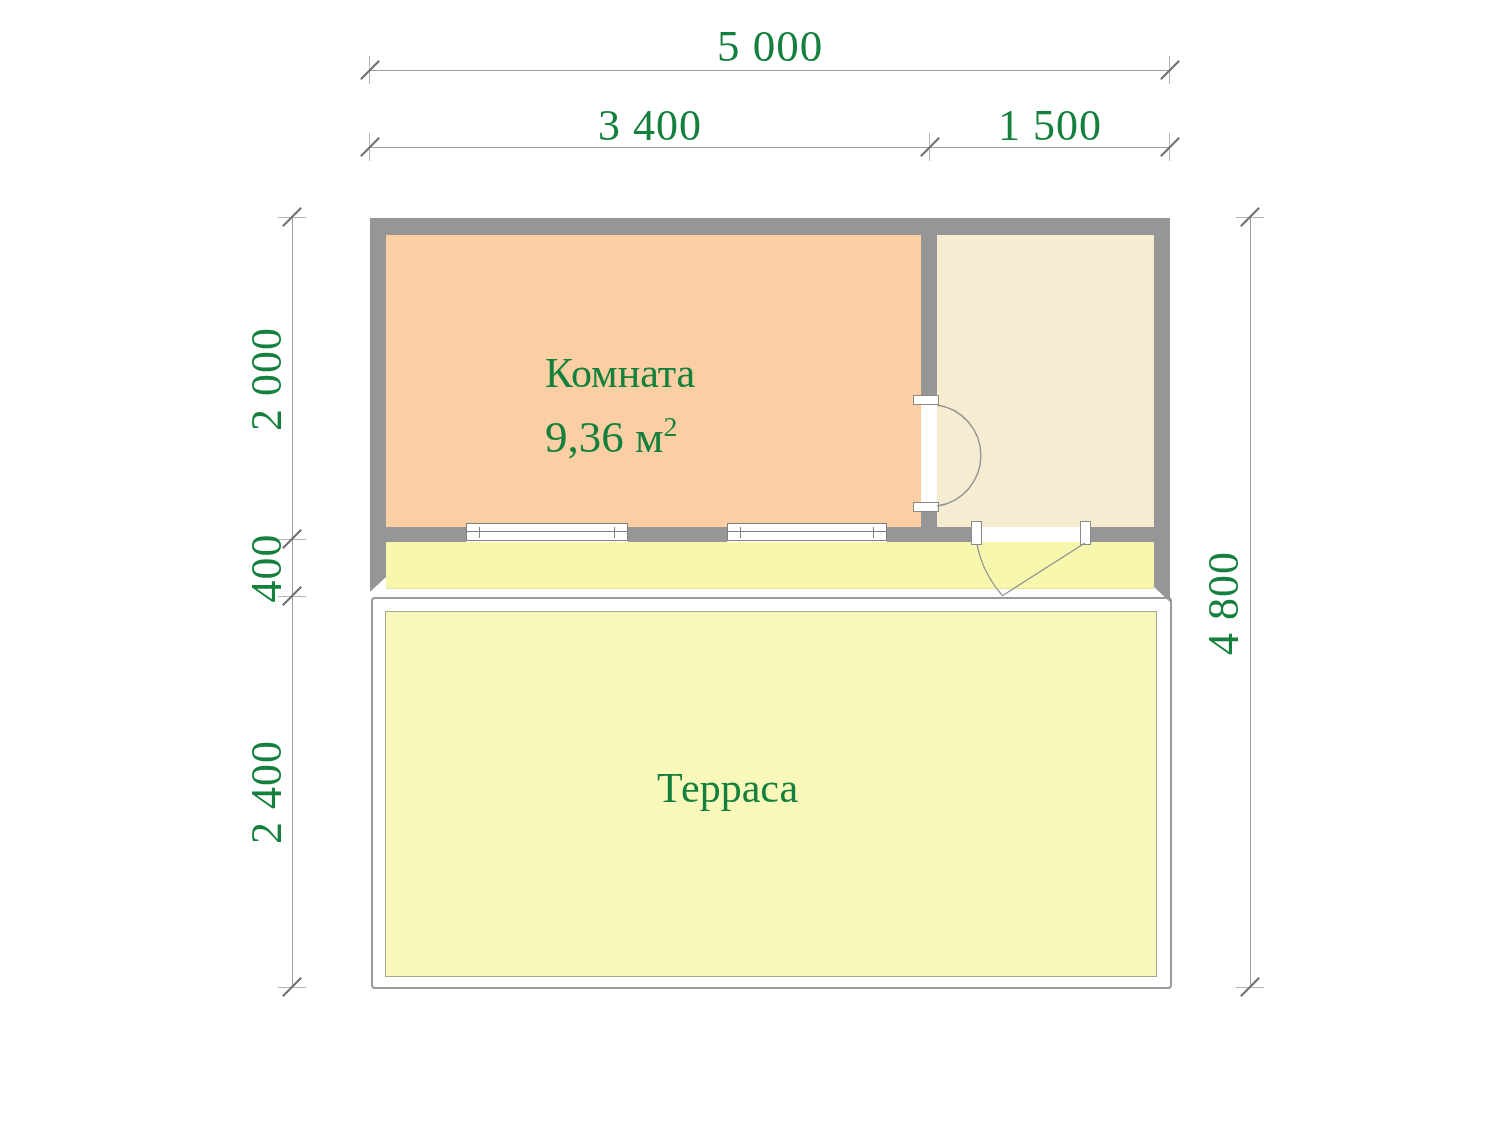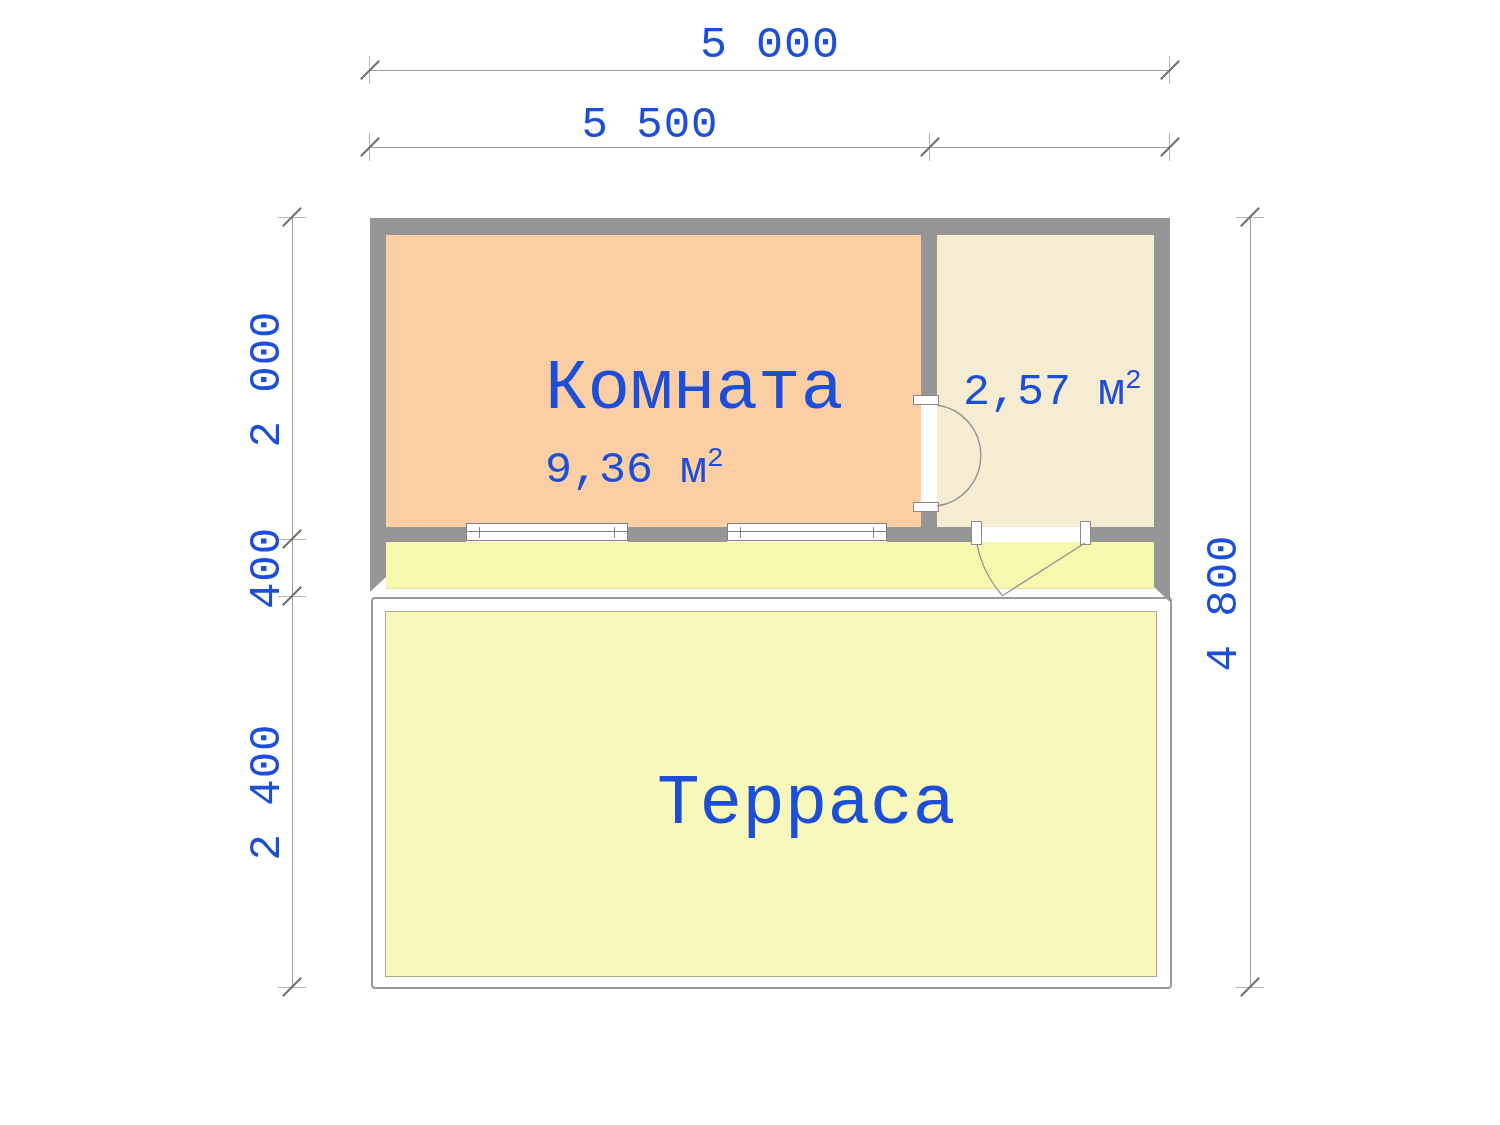--- a/index.html
+++ b/index.html
@@ -1,18 +1,18 @@
 <!DOCTYPE html>
 <html><head>
 <meta charset="utf-8">
 <style>
   html,body{margin:0;padding:0;background:#ffffff;}
   #canvas{
     position:relative;width:1500px;height:1125px;background:#ffffff;overflow:hidden;
-    font-family:Liberation Mono, monospace;color:#1d4ed8;
+    font-family:Liberation Serif, serif;color:#15803d;
   }
   
   .wall{position:absolute;background:#969696;}
   .wall-left{left:370px;top:218px;width:16px;height:374px;
     clip-path:polygon(0 0,100% 0,100% calc(100% - 15px),0 100%);}
   .wall-right{left:1154px;top:218px;width:16px;height:384px;
     clip-path:polygon(0 0,100% 0,100% 100%,0 calc(100% - 15px));}
   
   .fill{position:absolute;}
   .fill-komnata{left:386px;top:235px;width:535px;height:292px;background:#fbcfa3;}
@@ -29,21 +29,21 @@
   .jamb{position:absolute;background:#ffffff;border:1px solid #8a8a8a;box-sizing:border-box;}
   
   .dim-line{position:absolute;background:#a0a0a0;}
   .tick-ext{position:absolute;background:#b5b5b5;}
   .tick-slash{position:absolute;width:26px;height:2px;background:#6f6f6f;transform:rotate(-45deg);}
   .dim-text{position:absolute;font-size:45px;letter-spacing:1px;text-align:center;white-space:nowrap;}
   .dim-text.small{font-size:44px;}
   .vrot{width:200px;height:46px;line-height:46px;transform:rotate(-90deg);}
   
   .room-label{position:absolute;white-space:nowrap;}
-  .room-label .title{font-size:71px;line-height:1.1;}
+  .room-label .title{font-size:42px;line-height:1.1;}
   .room-label .area{font-size:45px;line-height:1.1;margin-top:16px;}
   .room-label sup{font-size:62%;}
   svg.overlay{position:absolute;left:0;top:0;pointer-events:none;}
 </style>
 </head>
 <body>
 
 <div id="canvas">
 
   <div class="fill fill-komnata"></div>
@@ -107,30 +107,30 @@
   <div class="tick-ext" style="left:278px;top:596px;width:28px;height:1px;"></div>
   <div class="tick-slash" style="left:279px;top:595px;"></div>
   <div class="tick-ext" style="left:278px;top:987px;width:28px;height:1px;"></div>
   <div class="tick-slash" style="left:279px;top:986px;"></div>
   <div class="tick-ext" style="left:1236px;top:217px;width:28px;height:1px;"></div>
   <div class="tick-slash" style="left:1237px;top:216px;"></div>
   <div class="tick-ext" style="left:1236px;top:987px;width:28px;height:1px;"></div>
   <div class="tick-slash" style="left:1237px;top:986px;"></div>
 
   <div class="dim-text" style="left:370px;top:20px;width:800px;">5 000</div>
-  <div class="dim-text small" style="left:370px;top:100px;width:560px;">5 500</div>
+  <div class="dim-text small" style="left:370px;top:100px;width:560px;">3 400</div>
+  <div class="dim-text small" style="left:930px;top:100px;width:240px;">1 500</div>
   <div class="dim-text small vrot" style="left:167px;top:356px;">2 000</div>
   <div class="dim-text small vrot" style="left:167px;top:545px;">400</div>
   <div class="dim-text small vrot" style="left:167px;top:769px;">2 400</div>
   <div class="dim-text small vrot" style="left:1124px;top:580px;">4 800</div>
 
   <div class="room-label" style="left:545px;top:350px;">
     <div class="title">Комната</div>
     <div class="area"><span>9,36 м</span><sup>2</sup></div>
   </div>
   <div class="room-label" style="left:963px;top:350px;">
-    <div class="area"><span>2,57 м</span><sup>2</sup></div>
   </div>
   <div class="room-label" style="left:657px;top:765px;">
     <div class="title">Терраса</div>
   </div>
 
 </div>
 
 </body></html>

